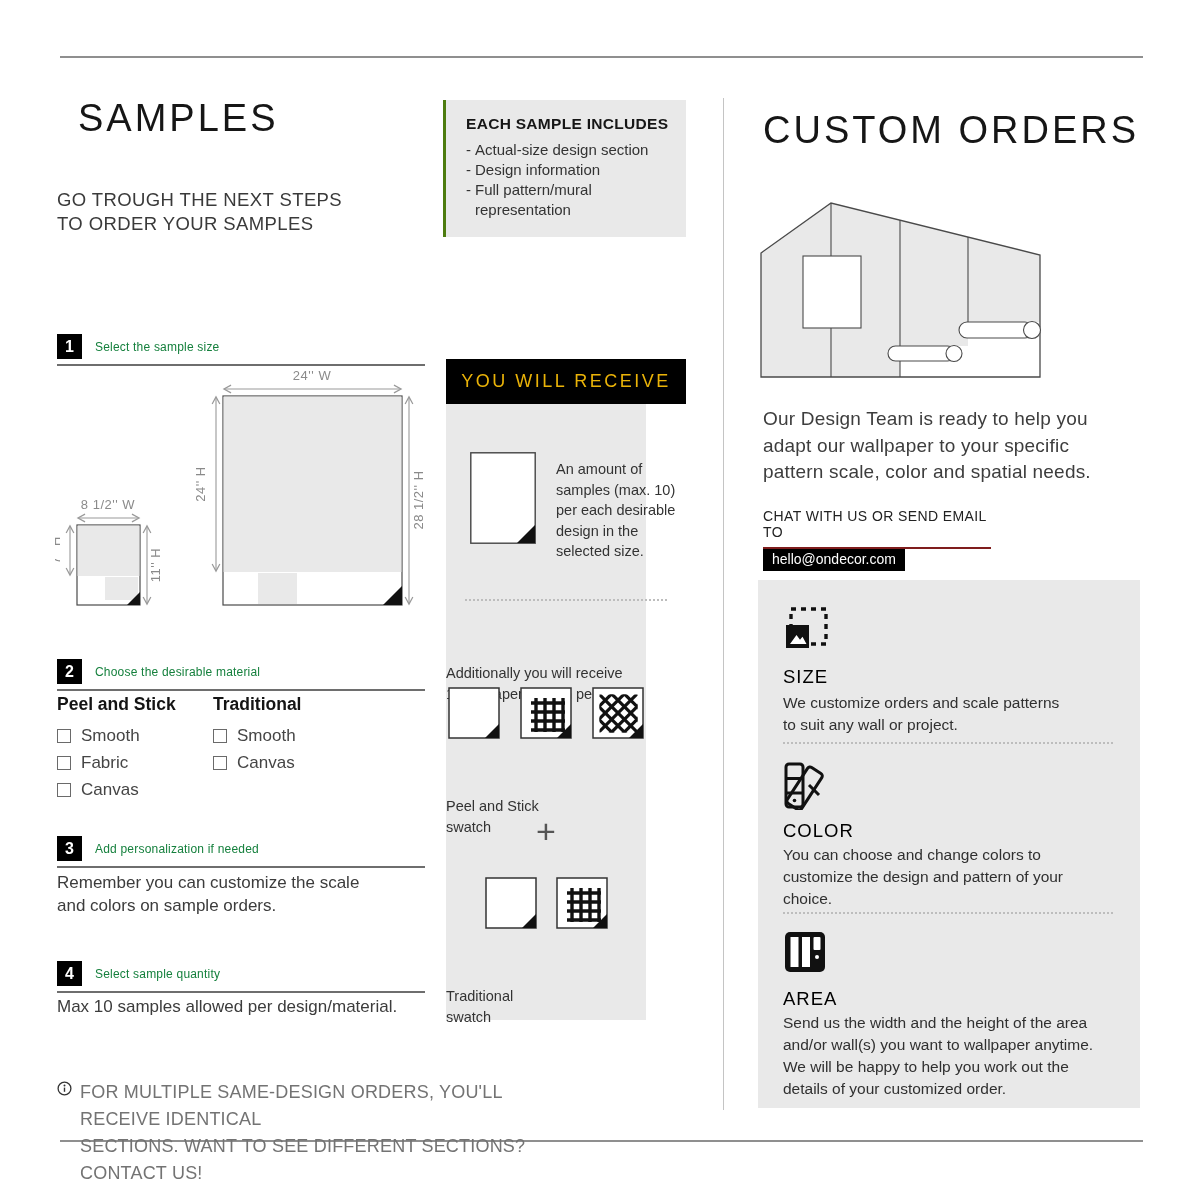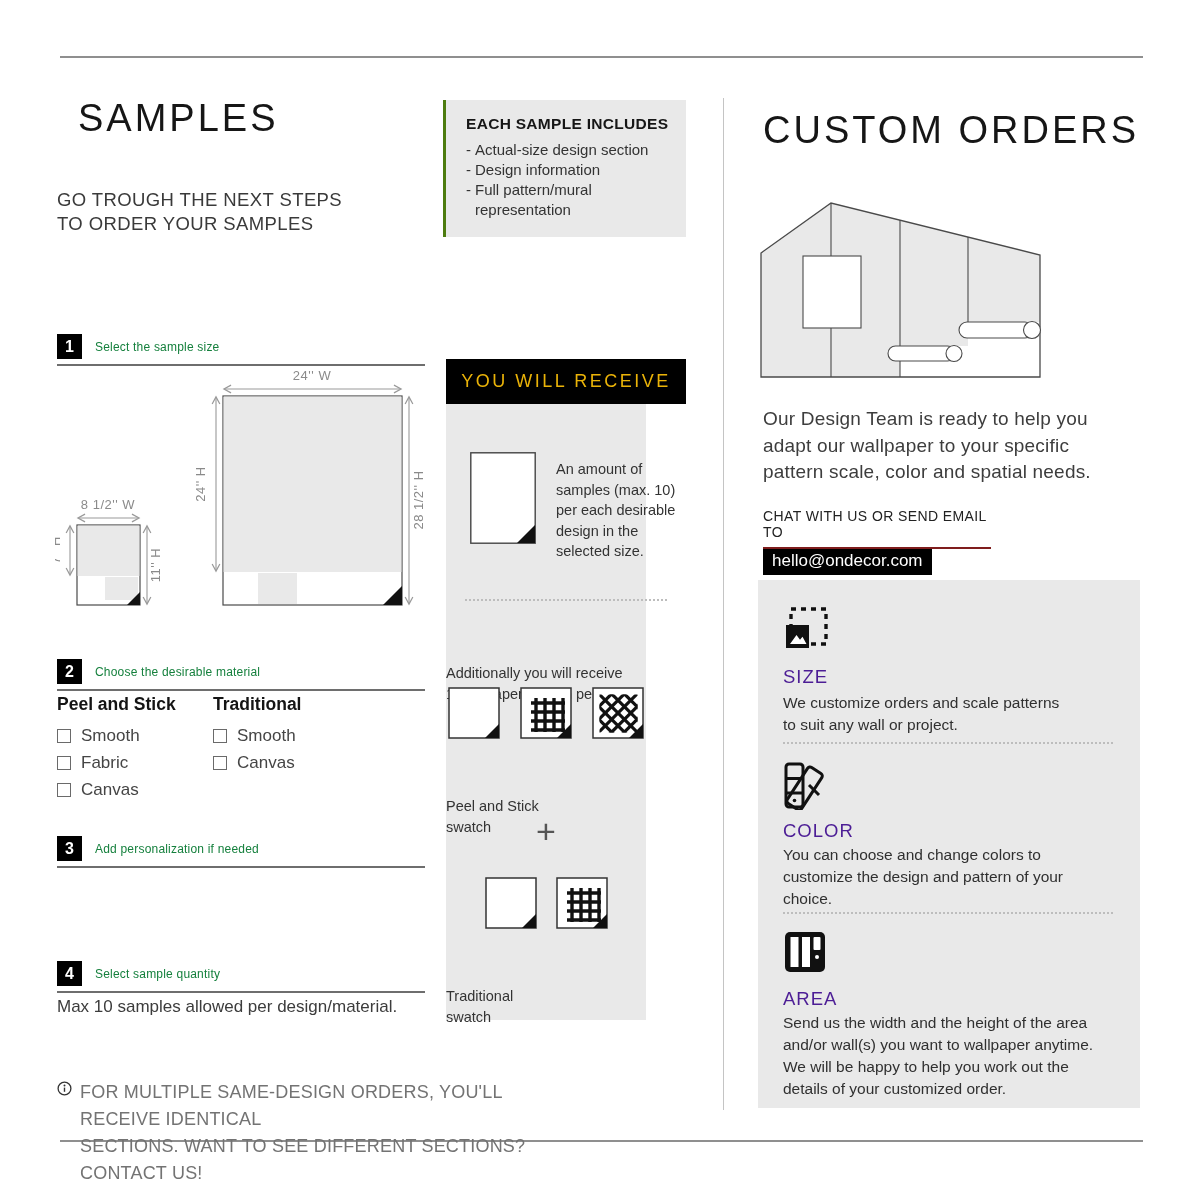--- a/index.html
+++ b/index.html
@@ -46,24 +46,24 @@
   .mid-text{font-size:14.5px;line-height:1.42;color:#333;}
   .mid-center{text-align:left;width:100%;margin-top:37px;}
   .swatch-row{display:flex;justify-content:center;gap:20px;width:100%;}
   .plus{font-size:34px;font-weight:300;color:#555;text-align:center;width:100%;}
 
   
   .para{font-size:19px;line-height:1.4;letter-spacing:.2px;color:#3d3d3d;}
   .chat{width:228px;}
   .chat-label{font-size:14px;letter-spacing:.4px;color:#222;padding-bottom:7px;
         border-bottom:2px solid #7f1d1d;}
-  .email-badge{display:inline-block;background:#000;color:#fff;font-size:17px;
+  .email-badge{display:inline-block;background:#000;color:#fff;font-size:14px;
         padding:2px 9px 4px 9px;margin-top:0;text-align:right;}
   .custom-panel{left:758px;top:580px;width:382px;height:528px;background:#e9e9e9;}
-  .feat-title{font-size:18.5px;letter-spacing:1px;color:#4c1d95;}
+  .feat-title{font-size:18.5px;letter-spacing:1px;color:#000000;}
   .feat-text{font-size:15.5px;line-height:1.42;color:#303030;}
 
   svg text{font-family:"Liberation Sans", sans-serif;}
   .dim-label{font-size:13px;fill:#8a8a8a;letter-spacing:.5px;}
 </style>
 </head>
 <body>
 
 <div class="page">
 
@@ -144,20 +144,22 @@
     <div class="mat-opt">
       <span class="cb"></span>
       <span>Canvas</span>
     </div>
   </div>
 
   <div class="abs step" style="left:57px;top:836px;">
     <div class="step-num">3</div>
     <div class="step-label">Add personalization if needed</div>
   </div>
+  <div class="abs note pre" style="left:57px;top:872px;">Remember you can customize the scale
+and colors on sample orders.</div>
 
   <div class="abs step" style="left:57px;top:961px;">
     <div class="step-num">4</div>
     <div class="step-label">Select sample quantity</div>
   </div>
   <div class="abs note" style="left:57px;top:996px;">Max 10 samples allowed per design/material.</div>
 
   <div class="abs footnote" style="left:57px;top:1079px;width:480px;">
     <svg width="15" height="15" viewBox="0 0 15 15" style="margin-top:2px;flex:0 0 auto;">
       <circle cx="7.5" cy="7.5" r="6.4" fill="none" stroke="#333" stroke-width="1.3"></circle>

